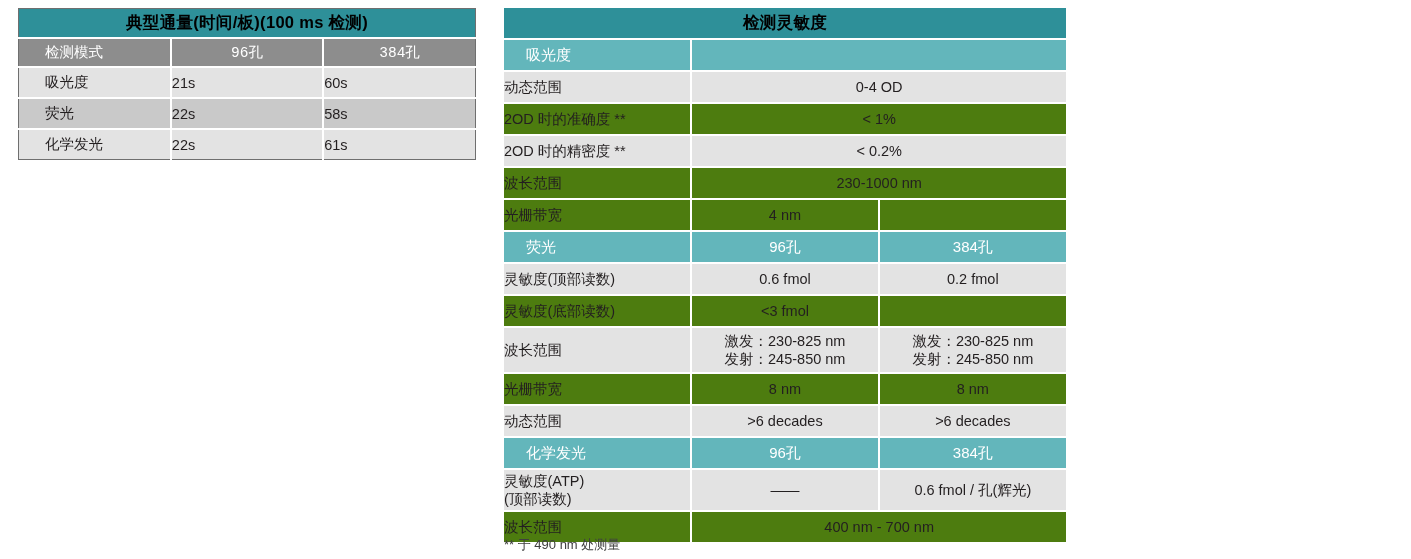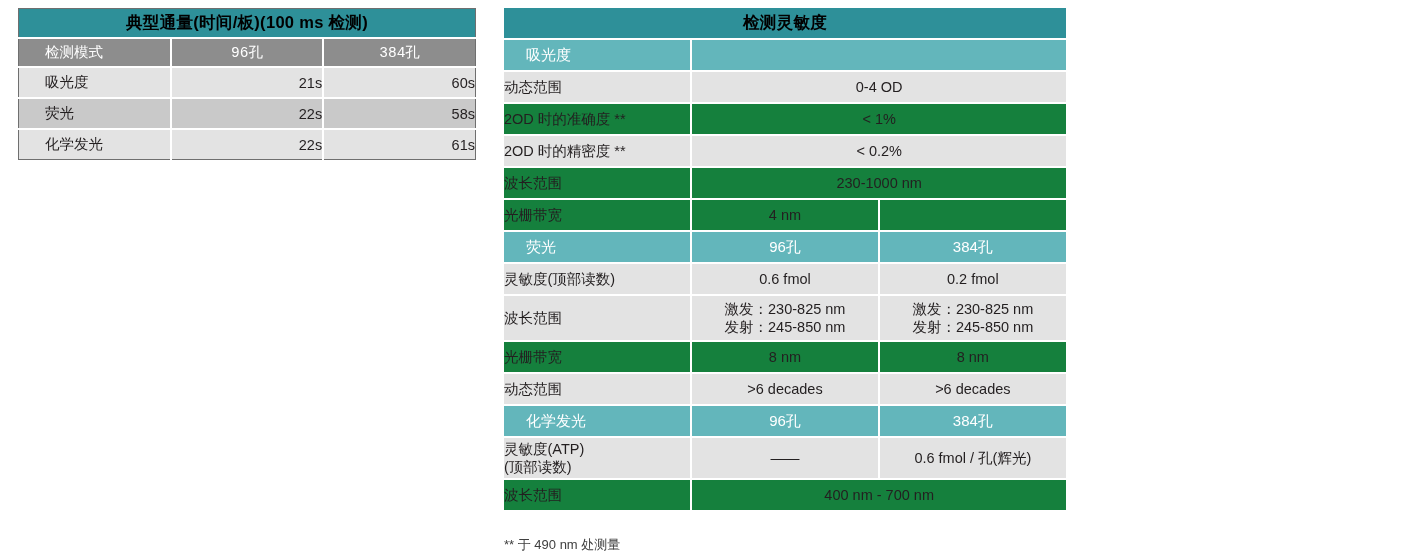--- a/index.html
+++ b/index.html
@@ -60,21 +60,21 @@
   .cell {
     font-size: 14.5px;
     height: 29px;
     color: #231f20;
   }
   .cell.label {
     text-align: left;
     padding-left: 26px;
   }
   .cell.val {
-    text-align: right;
+    text-align: left;
   }
   .row-a td { background: #e3e3e3; }
   .row-b td { background: #c9c9c9; }
 
   #left-table-wrap .vsep { border-left: 2px solid #ffffff; }
   #left-table-wrap .hsep { border-top: 2px solid #ffffff; }
 
   .left-outer {
     border: 1px solid #6f6f6f;
   }
@@ -110,21 +110,21 @@
     height: 30px;
   }
   .band-teal.lbl {
     text-align: left;
     padding-left: 22px;
   }
   .band-teal.ctr {
     text-align: center;
   }
   .rg-a { background: #e3e3e3; }
-  .rg-b { background: #15803d; }
+  .rg-b { background: #4d7c0f; }
   .wsep-l { border-left: 2px solid #ffffff; }
   .wsep-t { border-top: 2px solid #ffffff; }
   .two-line {
     line-height: 1.25;
     padding-top: 3px;
     padding-bottom: 3px;
   }
   .tall { height: 44px; }
   .tall2 { height: 40px; }
 
@@ -207,20 +207,25 @@
       <tr>
         <td class="band-teal lbl wsep-t">荧光</td>
         <td class="band-teal ctr wsep-t wsep-l">96孔</td>
         <td class="band-teal ctr wsep-t wsep-l">384孔</td>
       </tr>
 
       <tr class="rg-a">
         <td class="r-label wsep-t">灵敏度(顶部读数)</td>
         <td class="r-val wsep-t wsep-l">0.6 fmol</td>
         <td class="r-val wsep-t wsep-l">0.2 fmol</td>
+      </tr>
+      <tr class="rg-b">
+        <td class="r-label wsep-t">灵敏度(底部读数)</td>
+        <td class="r-val wsep-t wsep-l">&lt;3 fmol</td>
+        <td class="r-val wsep-t wsep-l"></td>
       </tr>
       <tr class="rg-a">
         <td class="r-label wsep-t tall">波长范围</td>
         <td class="r-val wsep-t wsep-l tall two-line">
           <div class="nowrap">激发：230-825 nm</div>
           <div class="nowrap">发射：245-850 nm</div>
         </td>
         <td class="r-val wsep-t wsep-l tall two-line">
           <div class="nowrap">激发：230-825 nm</div>
           <div class="nowrap">发射：245-850 nm</div>

